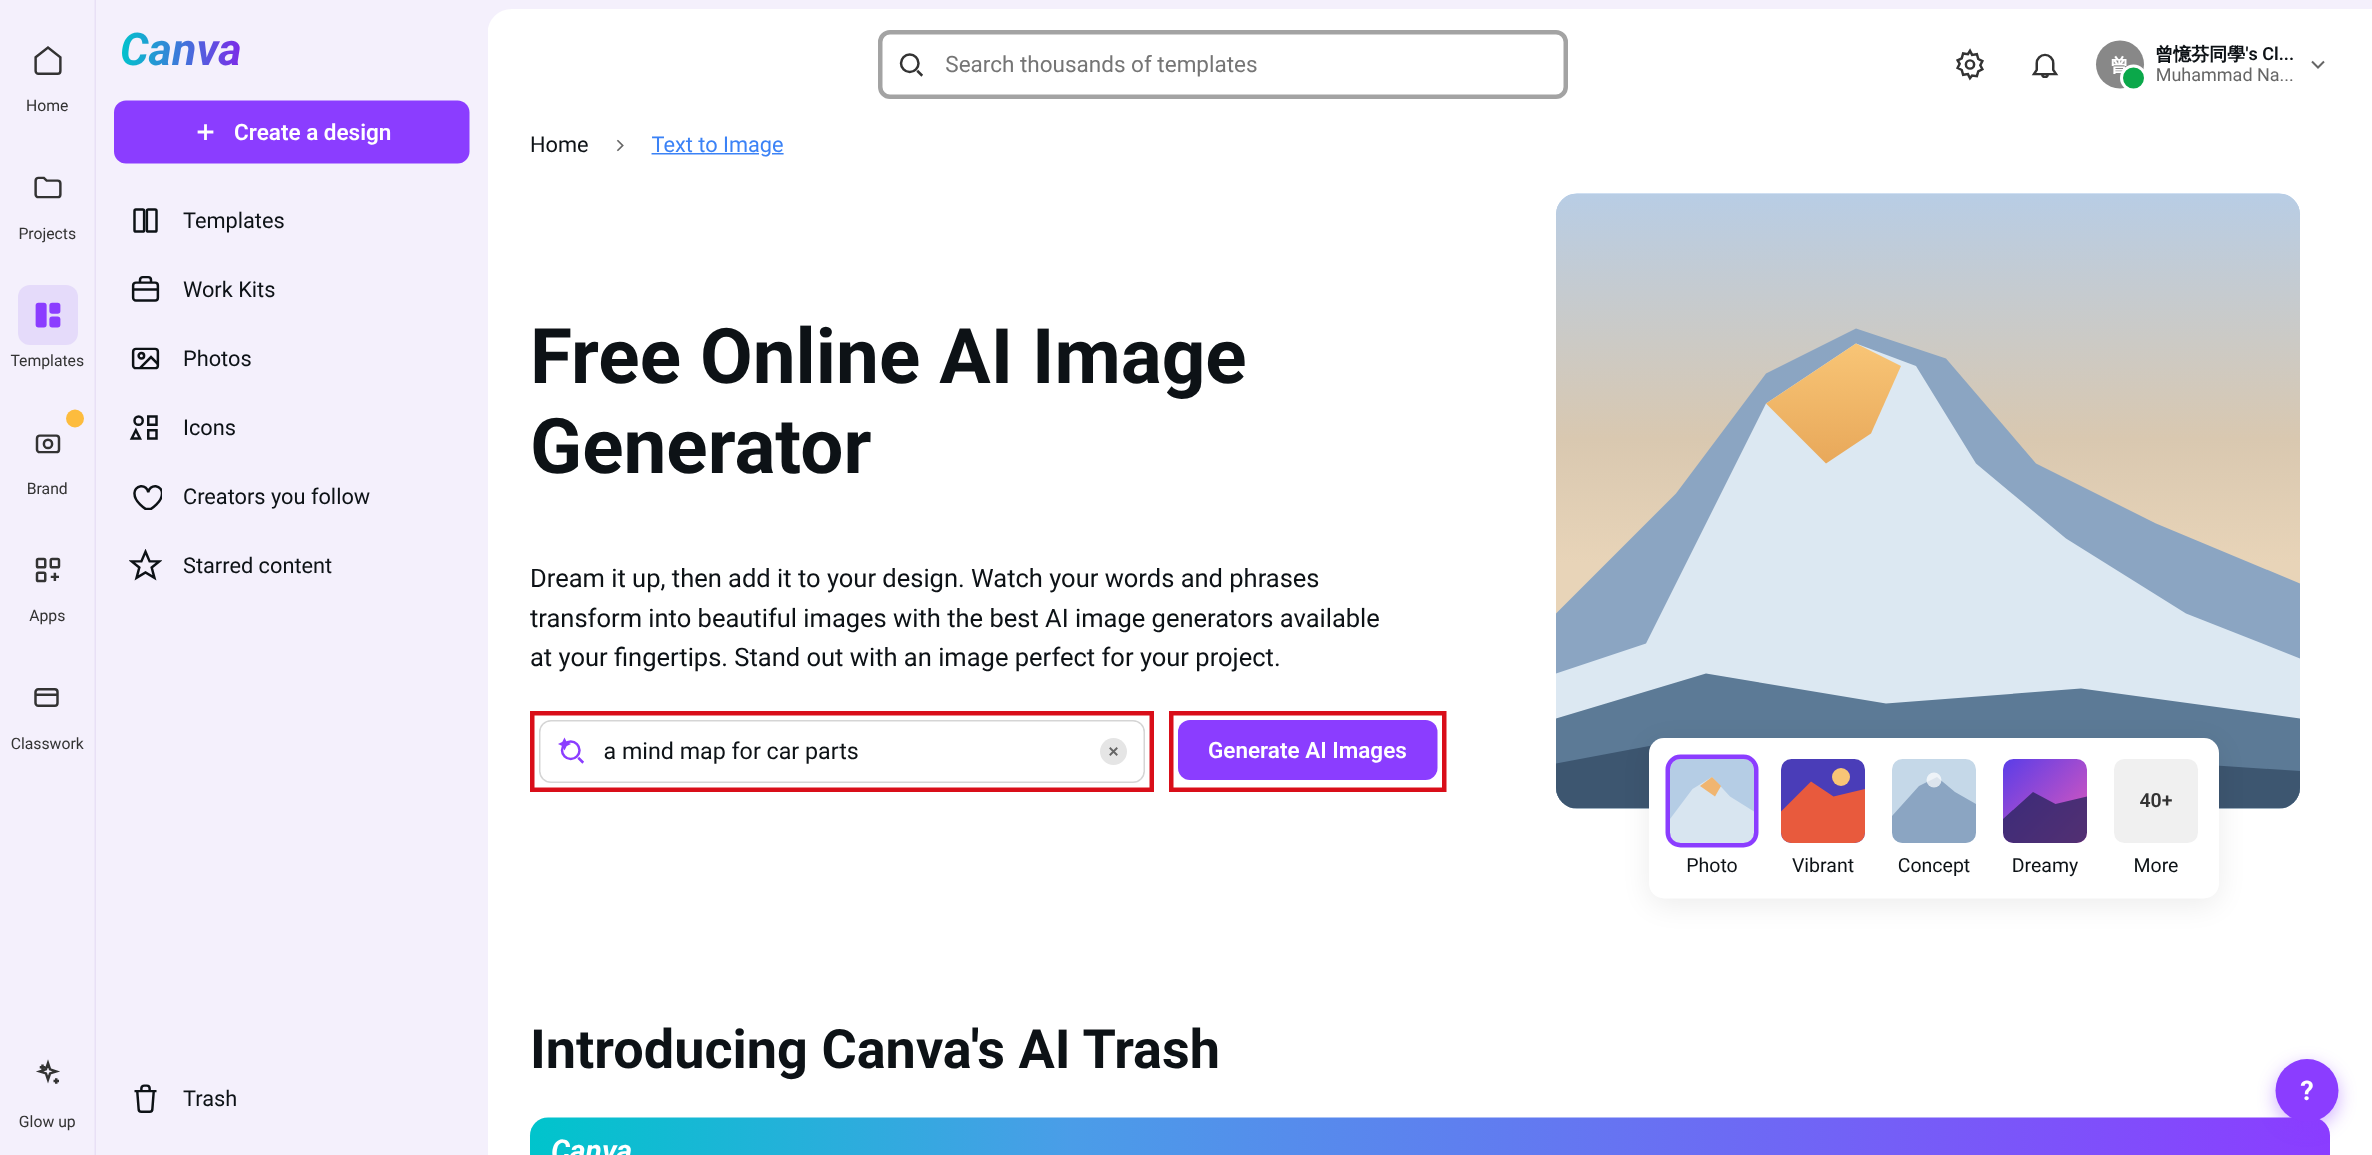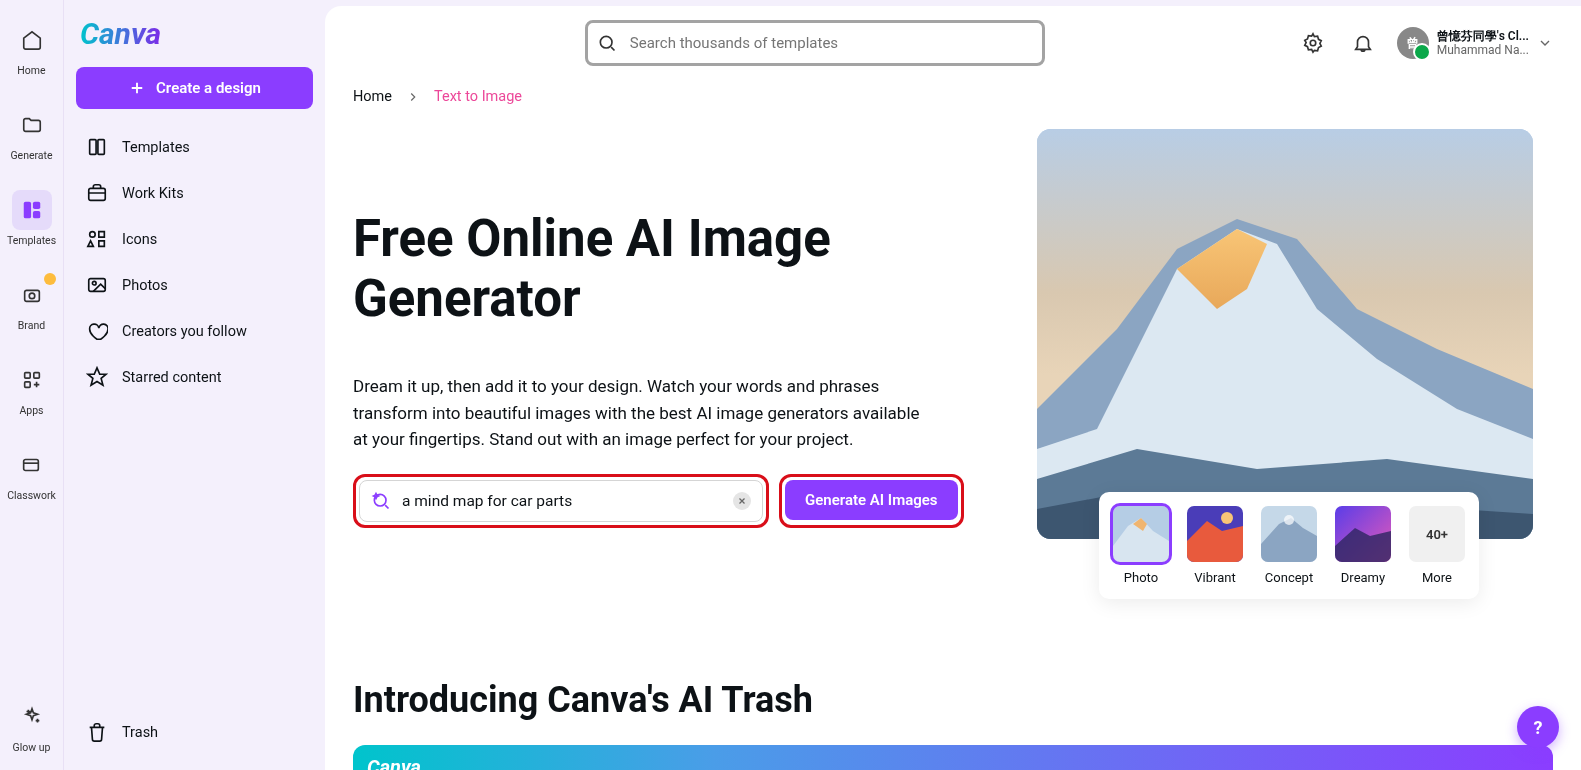--- a/index.html
+++ b/index.html
@@ -38,29 +38,29 @@
 .top-icon-btn svg { width: 22px; height: 22px; }
 .avatar { width: 32px; height: 32px; border-radius: 50%; background: #888; position: relative; display:flex; align-items:center; justify-content:center; color:#fff; font-size:12px; font-weight:600;}
 .avatar::after { content: ''; position: absolute; bottom: -2px; right: -2px; width: 14px; height: 14px; background: #0ba84a; border: 2px solid #fff; border-radius: 50%; }
 .user-info { display: flex; align-items: center; gap: 8px; cursor: pointer; }
 .user-text { display: flex; flex-direction: column; font-size: 12px; line-height: 1.2; max-width: 100px; align-items: center; }
 .user-text .line1 { font-weight: 600; color: #0d1216; white-space: nowrap; overflow: hidden; text-overflow: ellipsis; }
 .user-text .line2 { color: #666; white-space: nowrap; overflow: hidden; text-overflow: ellipsis; }
 
 .breadcrumb { display: flex; align-items: center; gap: 14px; padding: 8px 28px 24px; font-size: 14.5px; }
 .breadcrumb a { color: #0d1216; text-decoration: none; }
-.breadcrumb span { color: #ec4899; }
+.breadcrumb span { color: #3b82f6; text-decoration: underline; }
 .breadcrumb svg { width: 14px; height: 14px; }
 
 .hero { display: flex; padding: 0 28px; gap: 44px; }
 .hero-left { flex: 1; padding-top: 80px; max-width: 640px; }
 .hero-left h1 { font-size: 51px; font-weight: 700; line-height: 1.18; color: #0d1216; margin-bottom: 26px; }
 .hero-left p { font-size: 17px; line-height: 1.55; color: #0d1216; margin-bottom: 22px; max-width: 580px; margin-top: 44px; }
 .prompt-row { display: flex; gap: 10px; }
-.prompt-highlight { border: 3px solid #d90e19; border-radius: 12px; padding: 3px; }
+.prompt-highlight { border: 3px solid #d90e19; border-radius: 0; padding: 3px; }
 .prompt-input-wrap { position: relative; flex: 1; }
 .prompt-input { width: 404px; padding: 11px 40px 11px 42px; border: 1px solid #d5d5d5; border-radius: 8px; font-size: 15.5px; outline: none; color: #0d1216; }
 .prompt-input-wrap .sparkle { position: absolute; left: 12px; top: 50%; transform: translateY(-50%); width: 20px; height: 20px; color: #8b3dff; }
 .prompt-input-wrap .clear { position: absolute; right: 12px; top: 50%; transform: translateY(-50%); width: 18px; height: 18px; color: #888; background: #e5e5e5; border-radius: 50%; display:flex; align-items:center; justify-content:center; cursor:pointer; }
 .gen-btn { background: #8b3dff; color: #fff; border: none; border-radius: 8px; padding: 11px 20px; font-size: 15px; font-weight: 600; cursor: pointer; }
 
 .hero-right { flex: 0 0 496px; position: relative; }
 .hero-image { width: 496px; height: 410px; border-radius: 14px; overflow: hidden; background: linear-gradient(180deg, #a6c5e8 0%, #d4b896 25%, #f5d9a8 35%, #e8c99a 40%, #c9d8e8 50%, #6b8cab 100%); position: relative; }
 .mountain-svg { width: 100%; height: 100%; }
 .style-strip { position: absolute; bottom: -60px; left: 62px; background: #fff; border-radius: 10px; padding: 14px; box-shadow: 0 4px 20px rgba(0,0,0,0.08); display: flex; gap: 18px; }
@@ -93,21 +93,21 @@
         </svg>
       </div>
     <span>Home</span>
   </div>
   <div class="rail-item">
     <div class="rail-icon-wrap">
         <svg viewBox="0 0 24 24" fill="none" stroke="#333" stroke-width="1.8">
           <path d="M3 7a2 2 0 012-2h4l2 2h8a2 2 0 012 2v8a2 2 0 01-2 2H5a2 2 0 01-2-2V7z"></path>
         </svg>
       </div>
-    <span>Generate</span>
+    <span>Projects</span>
   </div>
   <div class="rail-item active">
     <div class="rail-icon-wrap">
         <svg viewBox="0 0 24 24" fill="#8b3dff">
           <rect x="3" y="3" width="8" height="18" rx="2"></rect>
           <rect x="13" y="3" width="8" height="8" rx="2"></rect>
           <rect x="13" y="13" width="8" height="8" rx="2"></rect>
         </svg>
       </div>
     <span>Templates</span>
@@ -170,32 +170,32 @@
     </div>
     <div class="side-link">
       <svg viewBox="0 0 24 24" fill="none" stroke="#0d1216" stroke-width="1.8">
           <rect x="3" y="7" width="18" height="13" rx="2"></rect>
           <path d="M8 7V5a2 2 0 012-2h4a2 2 0 012 2v2M3 12h18"></path>
         </svg>
       <span>Work Kits</span>
     </div>
     <div class="side-link">
       <svg viewBox="0 0 24 24" fill="none" stroke="#0d1216" stroke-width="1.8">
-          <circle cx="7" cy="7" r="3"></circle>
-          <path d="M14 4h6v6h-6zM5 14l3 6H2l3-6zM14 14h6v6h-6z"></path>
-        </svg>
-      <span>Icons</span>
-    </div>
-    <div class="side-link">
-      <svg viewBox="0 0 24 24" fill="none" stroke="#0d1216" stroke-width="1.8">
           <rect x="3" y="5" width="18" height="14" rx="2"></rect>
           <circle cx="9" cy="10" r="2"></circle>
           <path d="M21 16l-5-5-8 8"></path>
         </svg>
       <span>Photos</span>
+    </div>
+    <div class="side-link">
+      <svg viewBox="0 0 24 24" fill="none" stroke="#0d1216" stroke-width="1.8">
+          <circle cx="7" cy="7" r="3"></circle>
+          <path d="M14 4h6v6h-6zM5 14l3 6H2l3-6zM14 14h6v6h-6z"></path>
+        </svg>
+      <span>Icons</span>
     </div>
     <div class="side-link">
       <svg viewBox="0 0 24 24" fill="none" stroke="#0d1216" stroke-width="1.8">
           <path d="M12 21s-8-5-8-11a5 5 0 0110-1 5 5 0 0110 1c0 6-8 11-8 11z"></path>
         </svg>
       <span>Creators you follow</span>
     </div>
     <div class="side-link">
       <svg viewBox="0 0 24 24" fill="none" stroke="#0d1216" stroke-width="1.8">
           <path d="M12 2l3 7h7l-5.5 4.5 2 7.5L12 17l-6.5 4 2-7.5L2 9h7l3-7z"></path>

